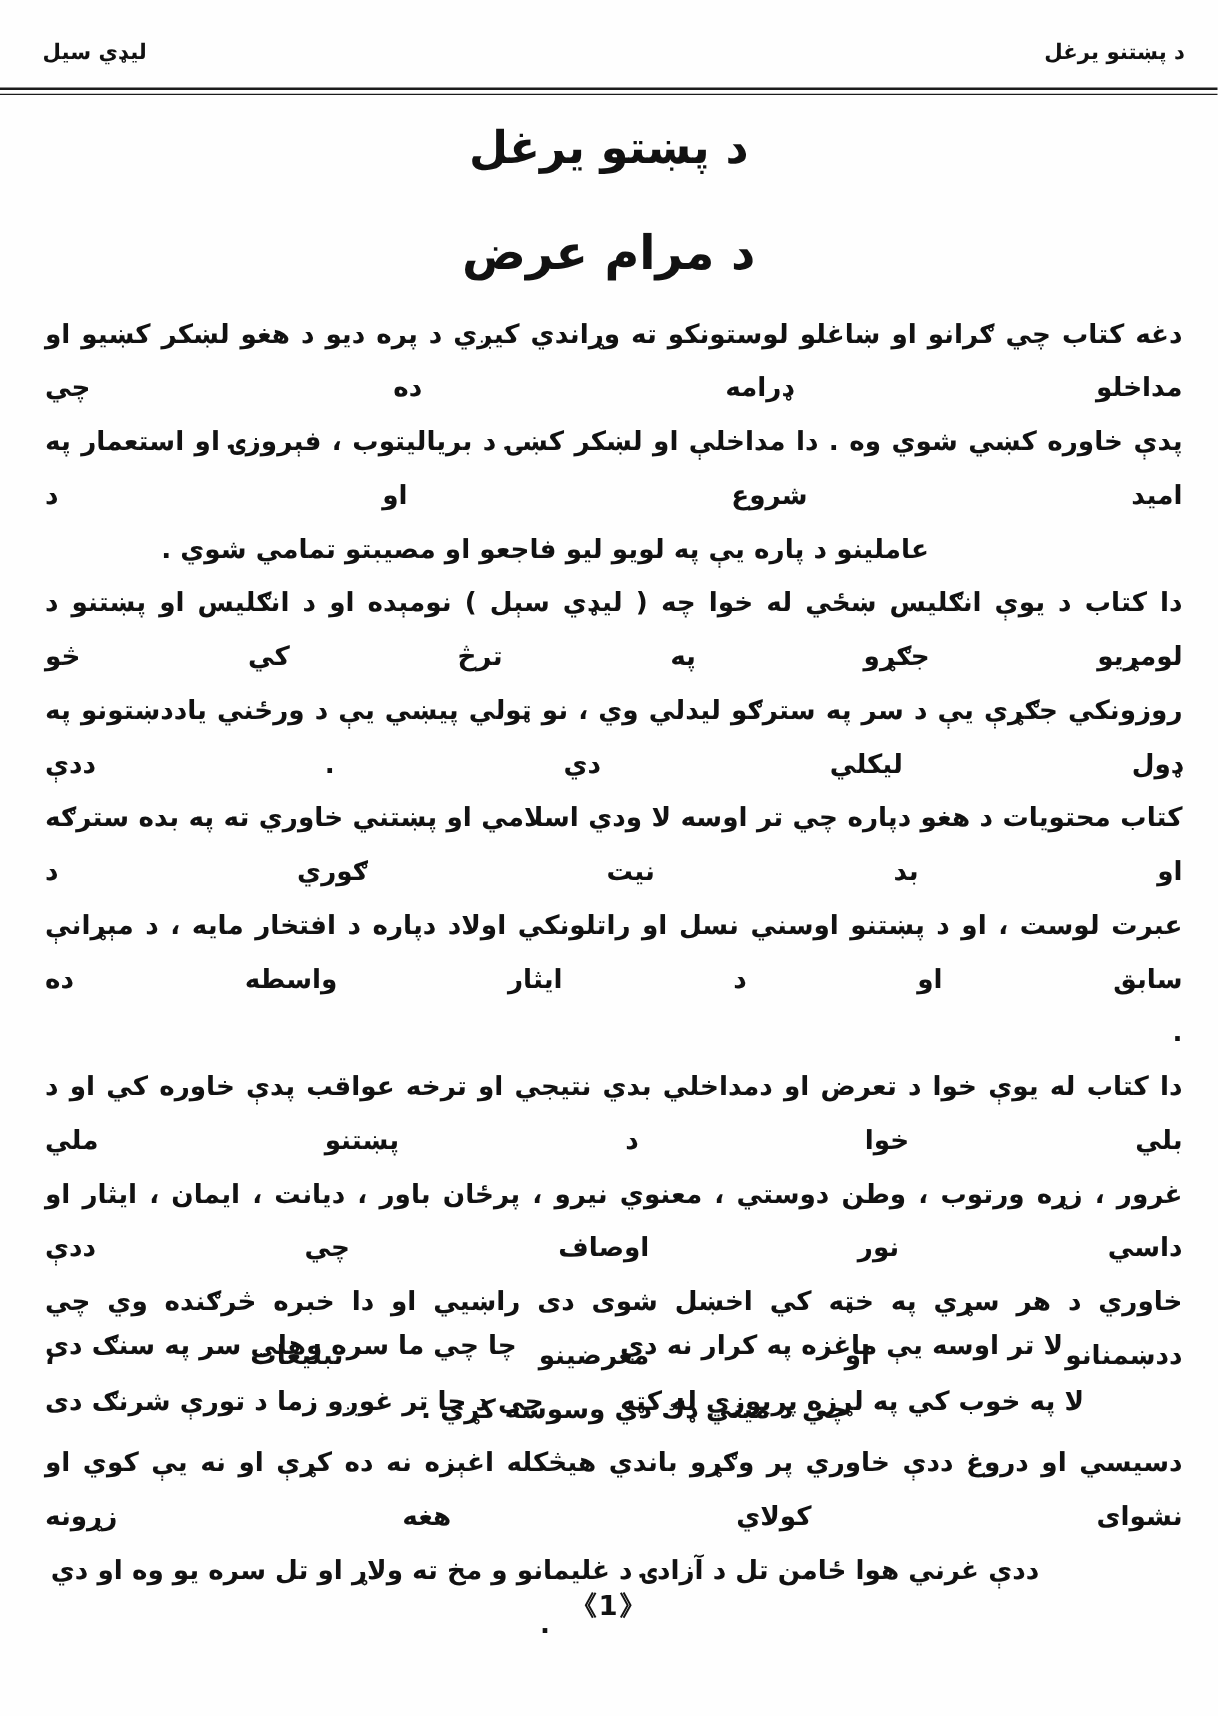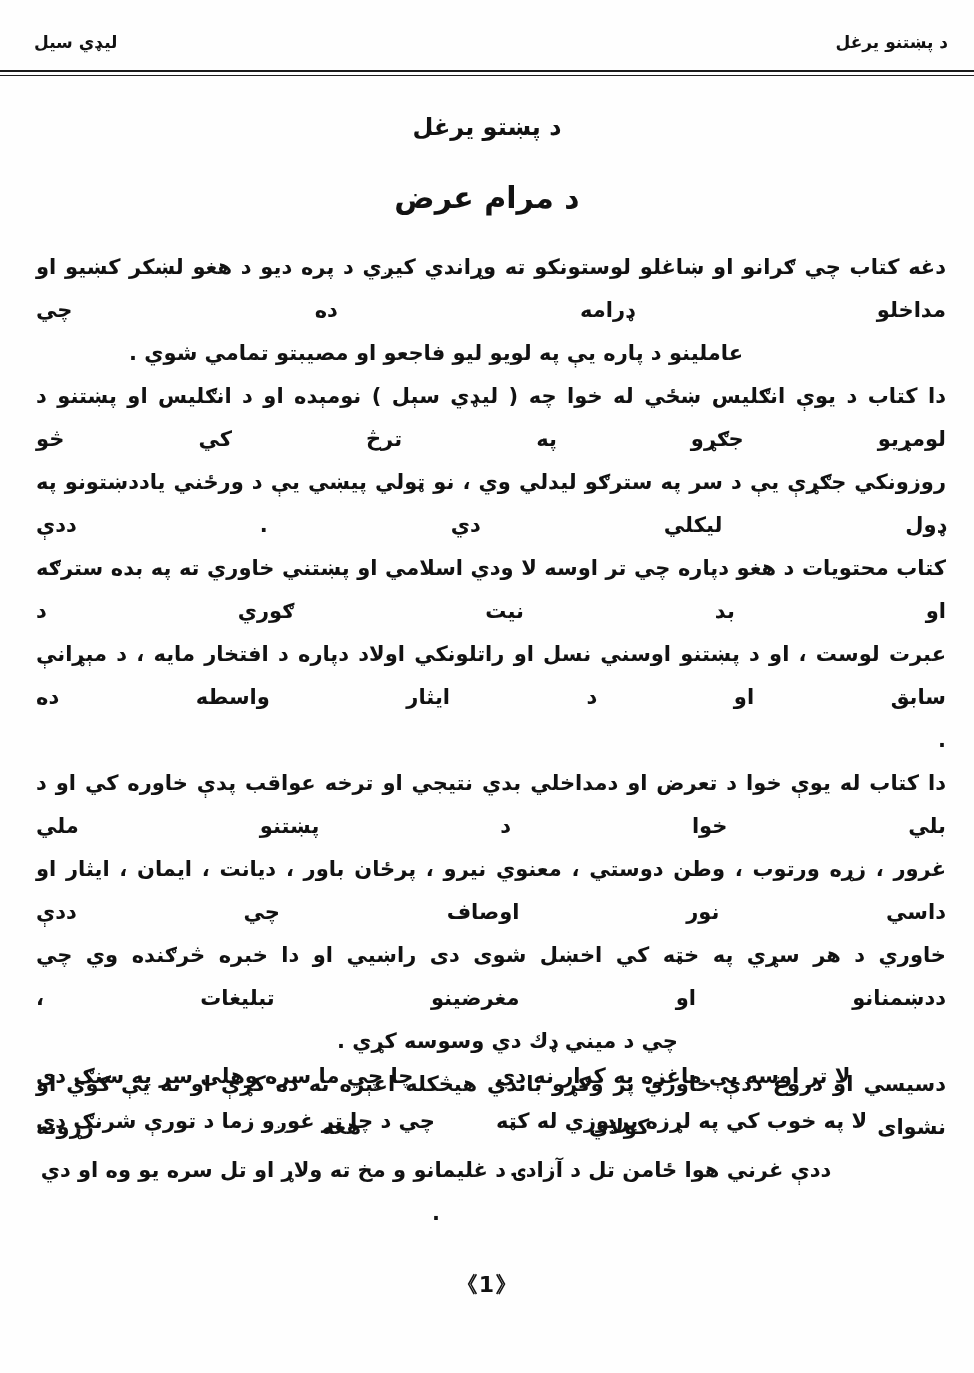--- a/index.html
+++ b/index.html
@@ -31,30 +31,29 @@
     top: 70px; left: 0; right: 0;
     height: 3px;
     border-top: 2px solid #1c1c1c;
     border-bottom: 1px solid #1c1c1c;
   }
   
   .doc-title {
     position: absolute;
     top: 96px; left: 0; right: 0;
     text-align: center;
-    font-size: 24px;
+    font-size: 36px;
     font-weight: bold;
     line-height: 1.3;
-    margin-top: 16px;
   }
   .doc-subtitle {
     position: absolute;
     top: 178px; left: 0; right: 0;
     text-align: center;
-    font-size: 30px;
+    font-size: 38px;
     font-weight: bold;
     line-height: 1.3;
   }
   
   .body-text {
     position: absolute;
     top: 246px; right: 28px; left: 36px;
     font-size: 21px;
     font-weight: bold;
     line-height: 43px;
@@ -96,20 +95,21 @@
   </div>
 
   <div class="header-rule"></div>
 
   <div class="doc-title">د پښتو يرغل</div>
 
   <div class="doc-subtitle">د مرام عرض</div>
 
   <div class="body-text">
     <div class="line l-justify">دغه كتاب چي ګرانو او ښاغلو لوستونكو ته وړاندي كيږي د پره ديو د هغو لښكر كښيو او مداخلو ډرامه ده چي</div>
+    <div class="line l-justify">پدې خاوره كښي شوي وه . دا مداخلې او لښكر كښۍ د برياليتوب ، فېروزۍ او استعمار په اميد شروع او د</div>
     <div class="line l-ind1">عاملينو د پاره يې په لويو ليو فاجعو او مصيبتو تمامي شوي .</div>
     <div class="line l-justify">دا كتاب د يوې انګليس ښځي له خوا چه ( ليډي سېل ) نومېده او د انګليس او پښتنو د لومړيو جګړو په ترڅ كي څو</div>
     <div class="line l-justify">روزونكي جګړې يې د سر په سترګو ليدلي وي ، نو ټولي پيښي يې د ورځني ياددښتونو په ډول ليكلي دي . ددې</div>
     <div class="line l-justify">كتاب محتويات د هغو دپاره چي تر اوسه لا ودي اسلامي او پښتني خاوري ته په بده سترګه او بد نيت ګوري د</div>
     <div class="line l-justify">عبرت لوست ، او د پښتنو اوسني نسل او راتلونكي اولاد دپاره د افتخار مايه ، د مېړانې سابق او د ايثار واسطه ده</div>
     <div class="line l-right">.</div>
     <div class="line l-justify">دا كتاب له يوې خوا د تعرض او دمداخلي بدي نتيجي او ترخه عواقب پدې خاوره كي او د بلي خوا د پښتنو ملي</div>
     <div class="line l-justify">غرور ، زړه ورتوب ، وطن دوستي ، معنوي نيرو ، پرځان باور ، ديانت ، ايمان ، ايثار او داسي نور اوصاف چي ددې</div>
     <div class="line l-justify">خاوري د هر سړي په خټه كي اخښل شوى دى راښيي او دا خبره څرګنده وي چي ددښمنانو او مغرضينو تبليغات ،</div>
     <div class="line l-ind2">چي د ميني ډك دي وسوسه كړي .</div>

